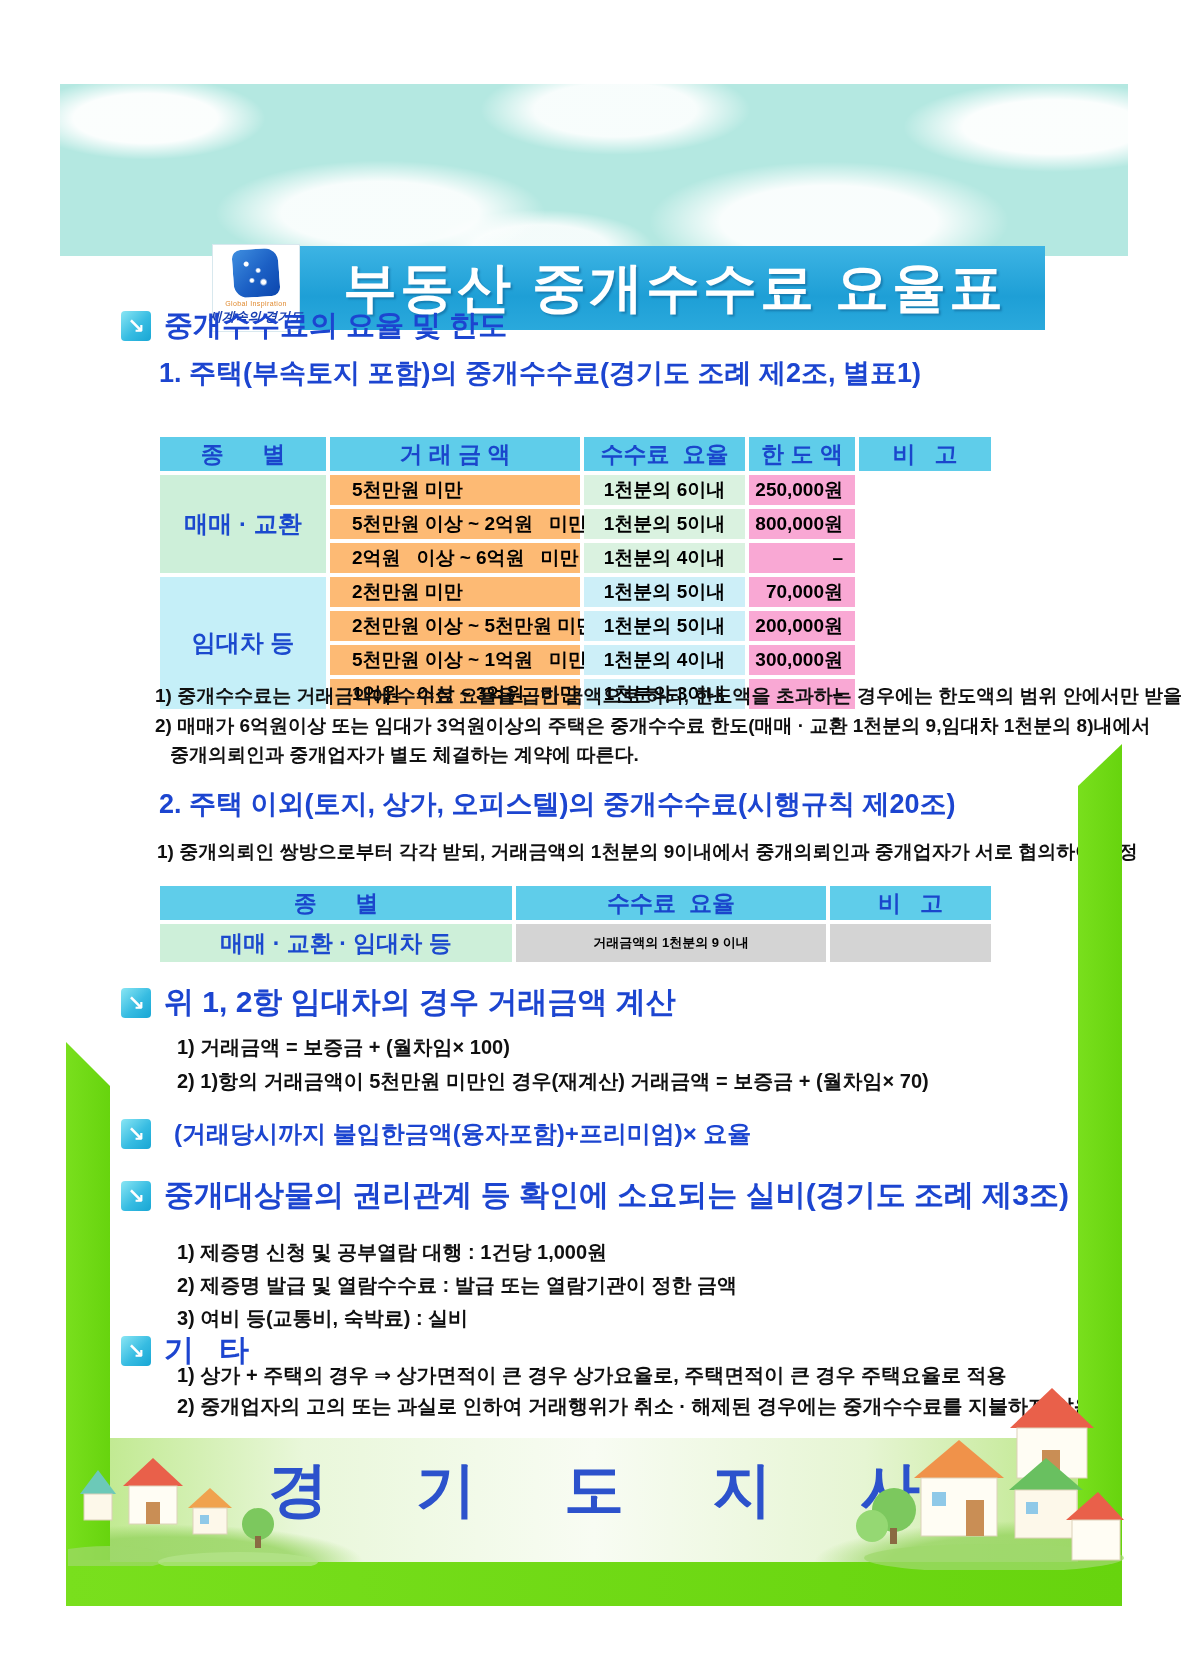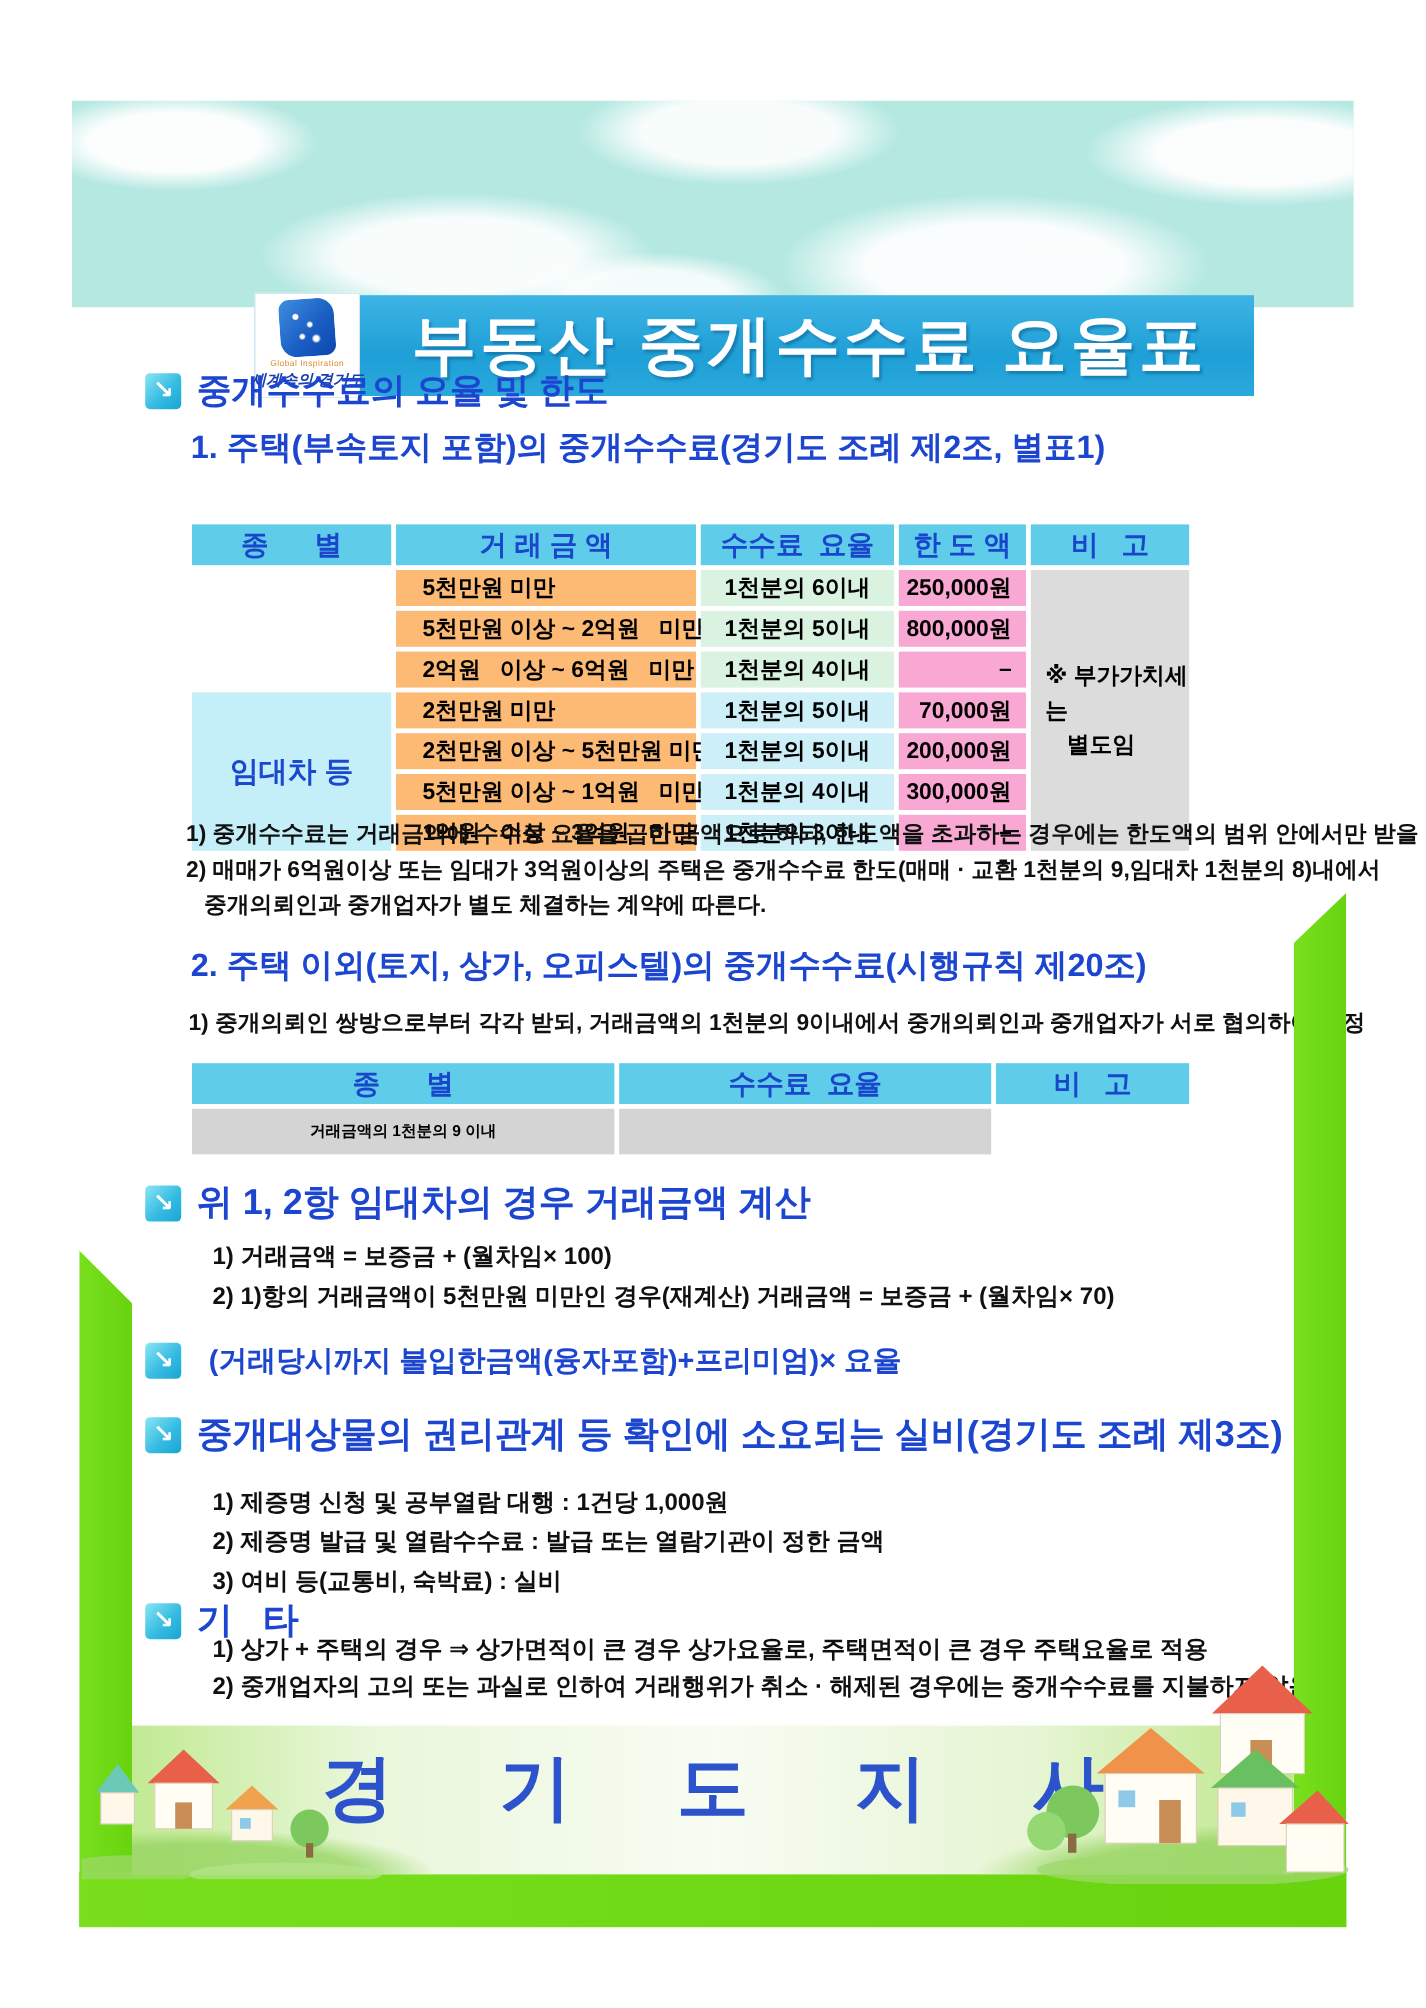--- a/index.html
+++ b/index.html
@@ -161,20 +161,21 @@
 
   <div class="sub-title" style="left:159px; top:355px;">1. 주택(부속토지 포함)의 중개수수료(경기도 조례 제2조, 별표1)</div>
 
   <div class="table1">
     <div class="th" style="grid-column:1">종      별</div>
     <div class="th" style="grid-column:2">거 래 금 액</div>
     <div class="th" style="grid-column:3">수수료  요율</div>
     <div class="th" style="grid-column:4">한 도 액</div>
     <div class="th" style="grid-column:5">비   고</div>
 
+    <div class="group group-sale">매매 · 교환</div>
     <div class="group group-lease">임대차 등</div>
 
     <div class="cell amount r1">5천만원 미만</div>
     <div class="cell rate rate-sale r1">1천분의 6이내</div>
     <div class="cell limit r1">250,000원</div>
 
     <div class="cell amount r2">5천만원 이상 ~ 2억원   미만</div>
     <div class="cell rate rate-sale r2">1천분의 5이내</div>
     <div class="cell limit r2">800,000원</div>
 
@@ -191,39 +192,36 @@
     <div class="cell limit r5">200,000원</div>
 
     <div class="cell amount r6">5천만원 이상 ~ 1억원   미만</div>
     <div class="cell rate rate-lease r6">1천분의 4이내</div>
     <div class="cell limit r6">300,000원</div>
 
     <div class="cell amount r7">1억원   이상 ~ 3억원   미만</div>
     <div class="cell rate rate-lease r7">1천분의 3이내</div>
     <div class="cell limit r7">–</div>
 
-    <div class="remark-cell">
-      <div class="l1">※ 부가가치세는</div>
-      <div class="l2">별도임</div>
-    </div>
   </div>
 
   <div class="notes notes-t1">
     <div>1) 중개수수료는 거래금액에 수수료 요율을 곱한 금액으로 하되, 한도액을 초과하는 경우에는 한도액의 범위 안에서만 받을 수 있다.</div>
     <div>2) 매매가 6억원이상 또는 임대가 3억원이상의 주택은 중개수수료 한도(매매 · 교환 1천분의 9,임대차 1천분의 8)내에서</div>
     <div class="indent">중개의뢰인과 중개업자가 별도 체결하는 계약에 따른다.</div>
   </div>
 
   <div class="sub-title" style="left:159px; top:786px;">2. 주택 이외(토지, 상가, 오피스텔)의 중개수수료(시행규칙 제20조)</div>
   <div class="note-bold">1) 중개의뢰인 쌍방으로부터 각각 받되, 거래금액의 1천분의 9이내에서 중개의뢰인과 중개업자가 서로 협의하여 결정</div>
 
   <div class="table2">
     <div class="th">종      별</div>
     <div class="th">수수료  요율</div>
     <div class="th">비   고</div>
+    <div class="t2-type">매매 · 교환 · 임대차 등</div>
     <div class="t2-rate">거래금액의 1천분의 9 이내</div>
     <div class="t2-remark"></div>
   </div>
 
   <div class="sec-head" style="left:121px; top:982px;">
     <span class="sec-icon">↘</span>
     <span class="sec-label h-big">위 1, 2항 임대차의 경우 거래금액 계산</span>
   </div>
   <div class="items items-calc">
     <div>1) 거래금액 = 보증금 + (월차임× 100)</div>

